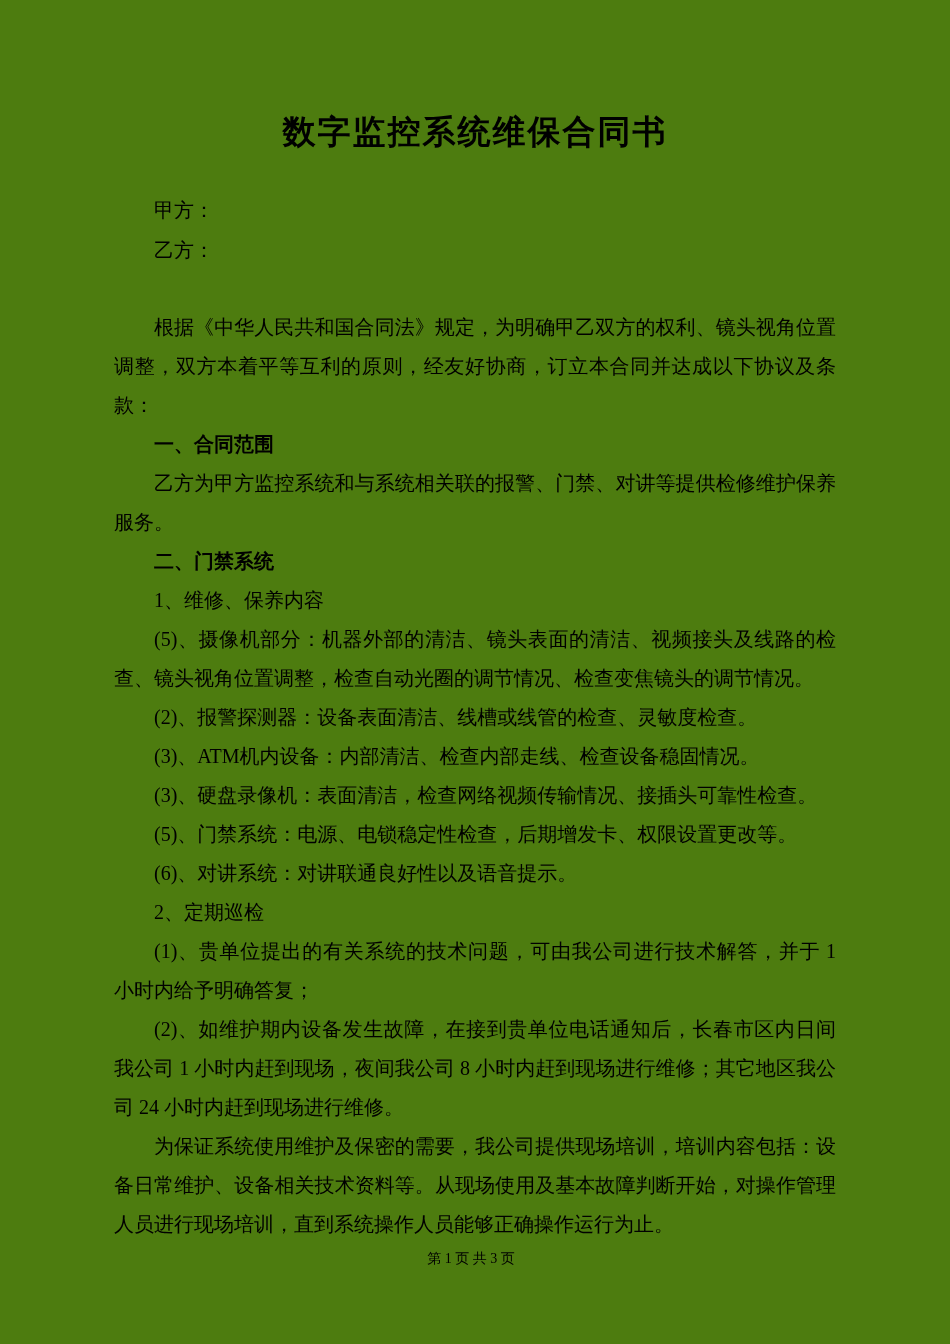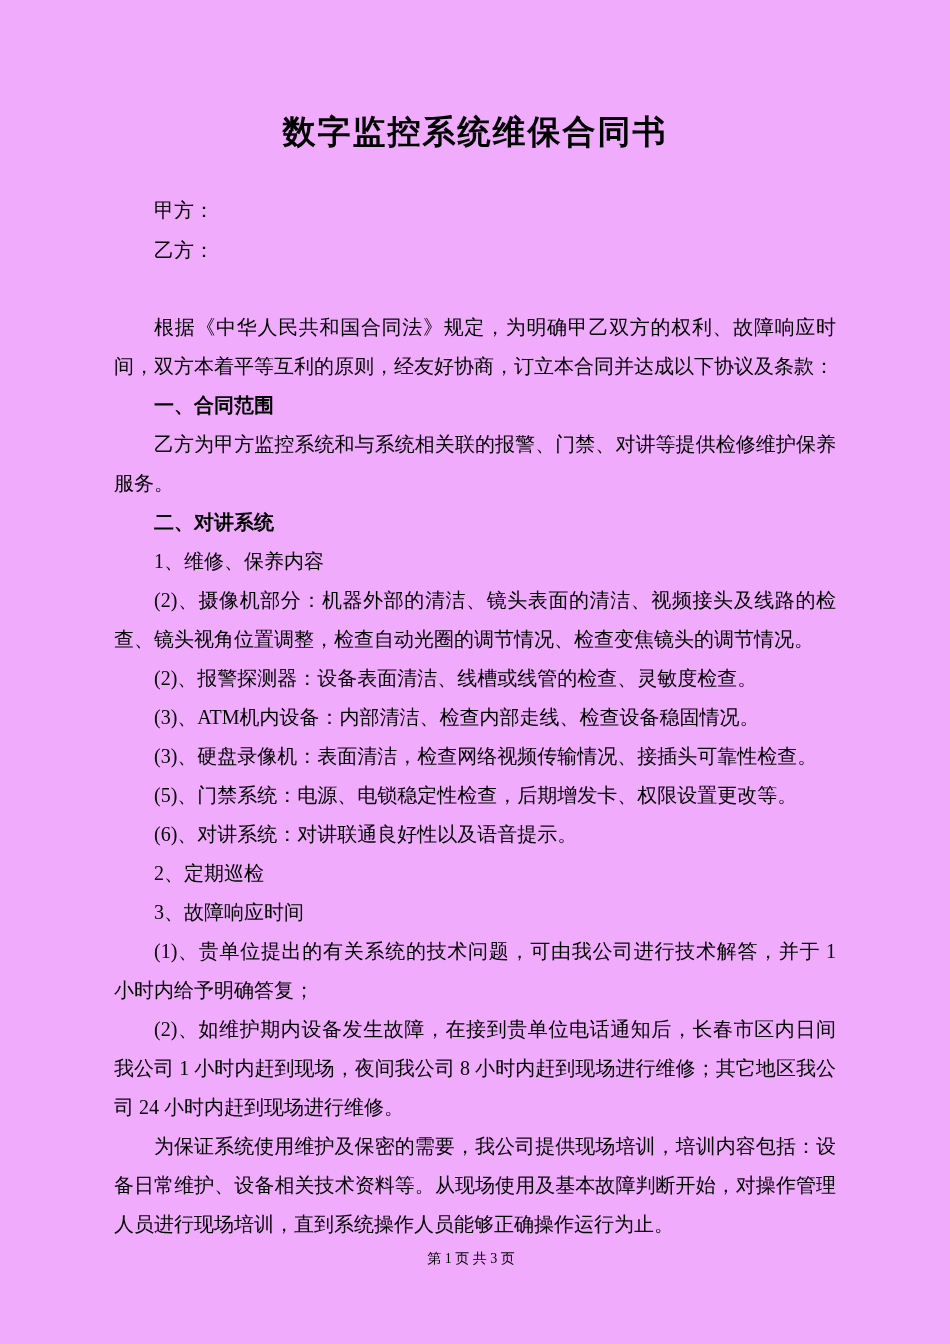--- a/index.html
+++ b/index.html
@@ -2,21 +2,21 @@
 <html><head>
 <meta charset="utf-8">
 <style>
   * { box-sizing: border-box; }
   html, body { margin: 0; padding: 0; background: #ffffff; }
   .page {
     position: relative;
     width: 950px;
     height: 1344px;
     margin: 0 auto;
-    background: #f0abfc;
+    background: #4d7c0f;
     color: #000000;
     font-family: "Liberation Serif", "DejaVu Serif", serif;
     overflow: hidden;
   }
   .content {
     position: absolute;
     top: 110px;
     left: 114px;
     right: 114px;
   }
@@ -69,33 +69,32 @@
   <div class="content">
     <h1 class="doc-title">数字监控系统维保合同书</h1>
 
     <p class="party-line">甲方：</p>
 
     <p class="party-line">乙方：</p>
 
     <div class="spacer"></div>
 
     <div>
-        <p class="para">根据《中华人民共和国合同法》规定，为明确甲乙双方的权利、故障响应时间，双方本着平等互利的原则，经友好协商，订立本合同并达成以下协议及条款：</p>
+        <p class="para">根据《中华人民共和国合同法》规定，为明确甲乙双方的权利、镜头视角位置调整，双方本着平等互利的原则，经友好协商，订立本合同并达成以下协议及条款：</p>
         <p class="para heading">一、合同范围</p>
         <p class="para">乙方为甲方监控系统和与系统相关联的报警、门禁、对讲等提供检修维护保养服务。</p>
-        <p class="para heading">二、对讲系统</p>
+        <p class="para heading">二、门禁系统</p>
         <p class="para">1、维修、保养内容</p>
-        <p class="para">(2)、摄像机部分：机器外部的清洁、镜头表面的清洁、视频接头及线路的检查、镜头视角位置调整，检查自动光圈的调节情况、检查变焦镜头的调节情况。</p>
+        <p class="para">(5)、摄像机部分：机器外部的清洁、镜头表面的清洁、视频接头及线路的检查、镜头视角位置调整，检查自动光圈的调节情况、检查变焦镜头的调节情况。</p>
         <p class="para">(2)、报警探测器：设备表面清洁、线槽或线管的检查、灵敏度检查。</p>
         <p class="para">(3)、ATM机内设备：内部清洁、检查内部走线、检查设备稳固情况。</p>
         <p class="para">(3)、硬盘录像机：表面清洁，检查网络视频传输情况、接插头可靠性检查。</p>
         <p class="para">(5)、门禁系统：电源、电锁稳定性检查，后期增发卡、权限设置更改等。</p>
         <p class="para">(6)、对讲系统：对讲联通良好性以及语音提示。</p>
         <p class="para">2、定期巡检</p>
-        <p class="para">3、故障响应时间</p>
         <p class="para">(1)、贵单位提出的有关系统的技术问题，可由我公司进行技术解答，并于 1 小时内给予明确答复；</p>
         <p class="para">(2)、如维护期内设备发生故障，在接到贵单位电话通知后，长春市区内日间我公司 1 小时内赶到现场，夜间我公司 8 小时内赶到现场进行维修；其它地区我公司 24 小时内赶到现场进行维修。</p>
         <p class="para">为保证系统使用维护及保密的需要，我公司提供现场培训，培训内容包括：设备日常维护、设备相关技术资料等。从现场使用及基本故障判断开始，对操作管理人员进行现场培训，直到系统操作人员能够正确操作运行为止。</p>
       </div>
   </div>
 
   <div class="footer">第 1 页 共 3 页</div>
 </div>
 
 </body></html>

